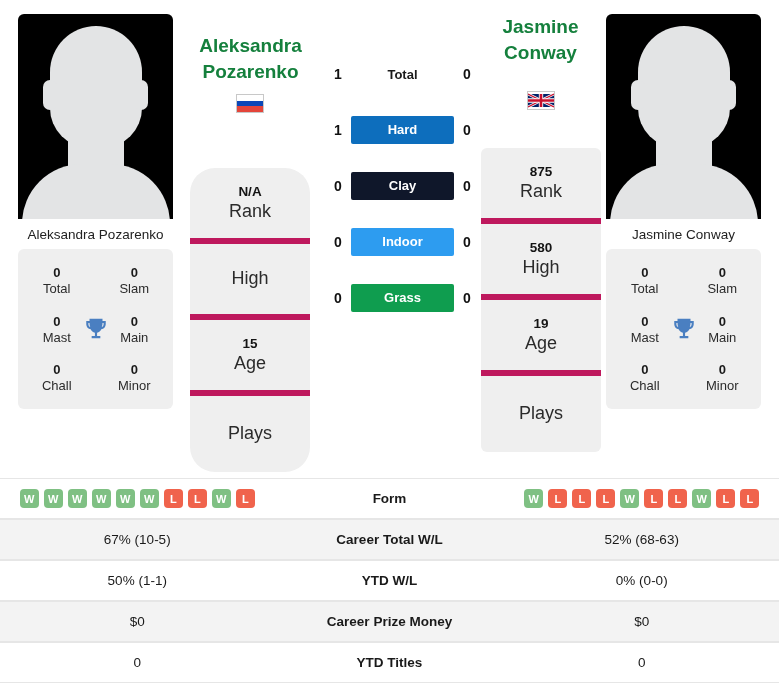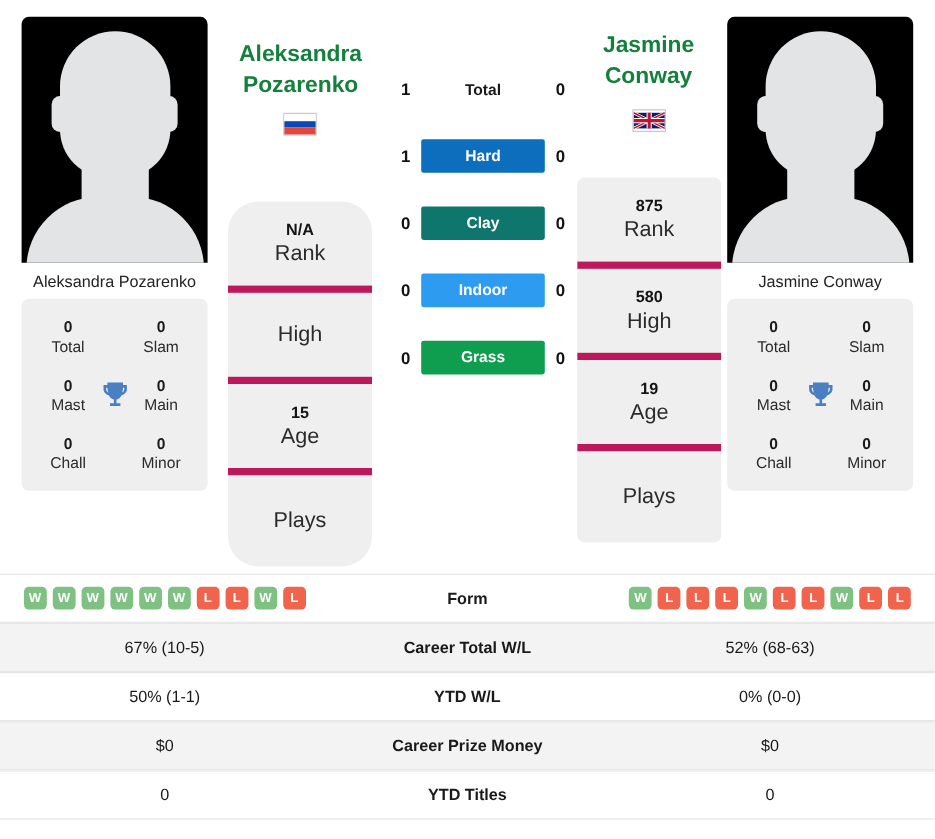--- a/index.html
+++ b/index.html
@@ -137,21 +137,21 @@
   .head-name {
     position: absolute;
     width: 155px;
     text-align: center;
     font-size: 19px;
     font-weight: bold;
     line-height: 1.35;
     color: #15803d;
   }
   .head-name.left  { left: 173px; top: 33px; }
-  .head-name.right { left: 463px; top: 25px; }
+  .head-name.right { left: 463px; top: 14px; }
 
   .flag {
     position: absolute;
     width: 28px;
     height: 19px;
     border: 1px solid #c8c8c8;
   }
   .flag.left  { left: 236px; top: 94px; }
   .flag.right { left: 527px; top: 91px; }
   .flag-ru-w { height: 33.3%; background: #ffffff; }
@@ -381,21 +381,21 @@
         <div class="slabel plain">Total</div>
         <div class="snum">0</div>
       </div>
       <div class="srow">
         <div class="snum">1</div>
         <div class="slabel bar" id="bar1" style="background: rgb(13, 110, 189);">Hard</div>
         <div class="snum">0</div>
       </div>
       <div class="srow">
         <div class="snum">0</div>
-        <div class="slabel bar" id="bar2" style="background: #0f766e;">Clay</div>
+        <div class="slabel bar" id="bar2" style="background: #0f172a;">Clay</div>
         <div class="snum">0</div>
       </div>
       <div class="srow">
         <div class="snum">0</div>
         <div class="slabel bar" id="bar3" style="background: rgb(45, 156, 240);">Indoor</div>
         <div class="snum">0</div>
       </div>
       <div class="srow">
         <div class="snum">0</div>
         <div class="slabel bar" id="bar4" style="background: rgb(15, 157, 79);">Grass</div>

